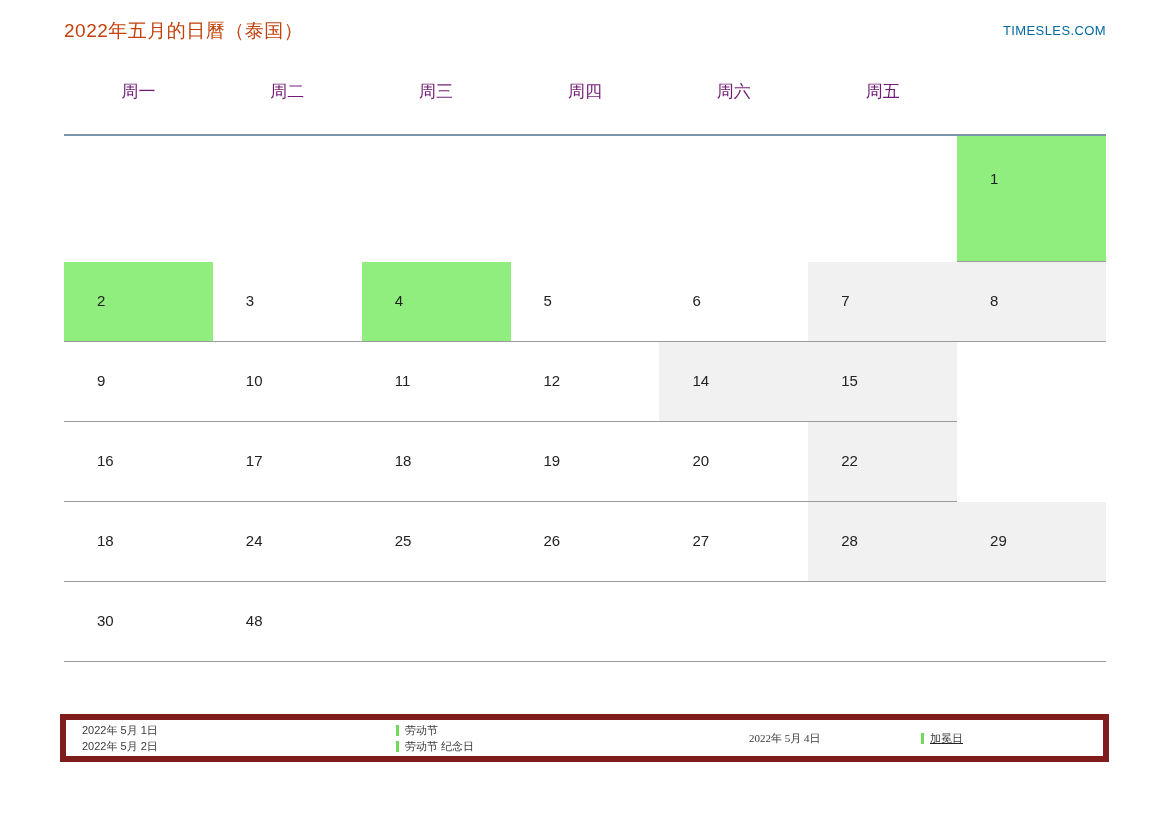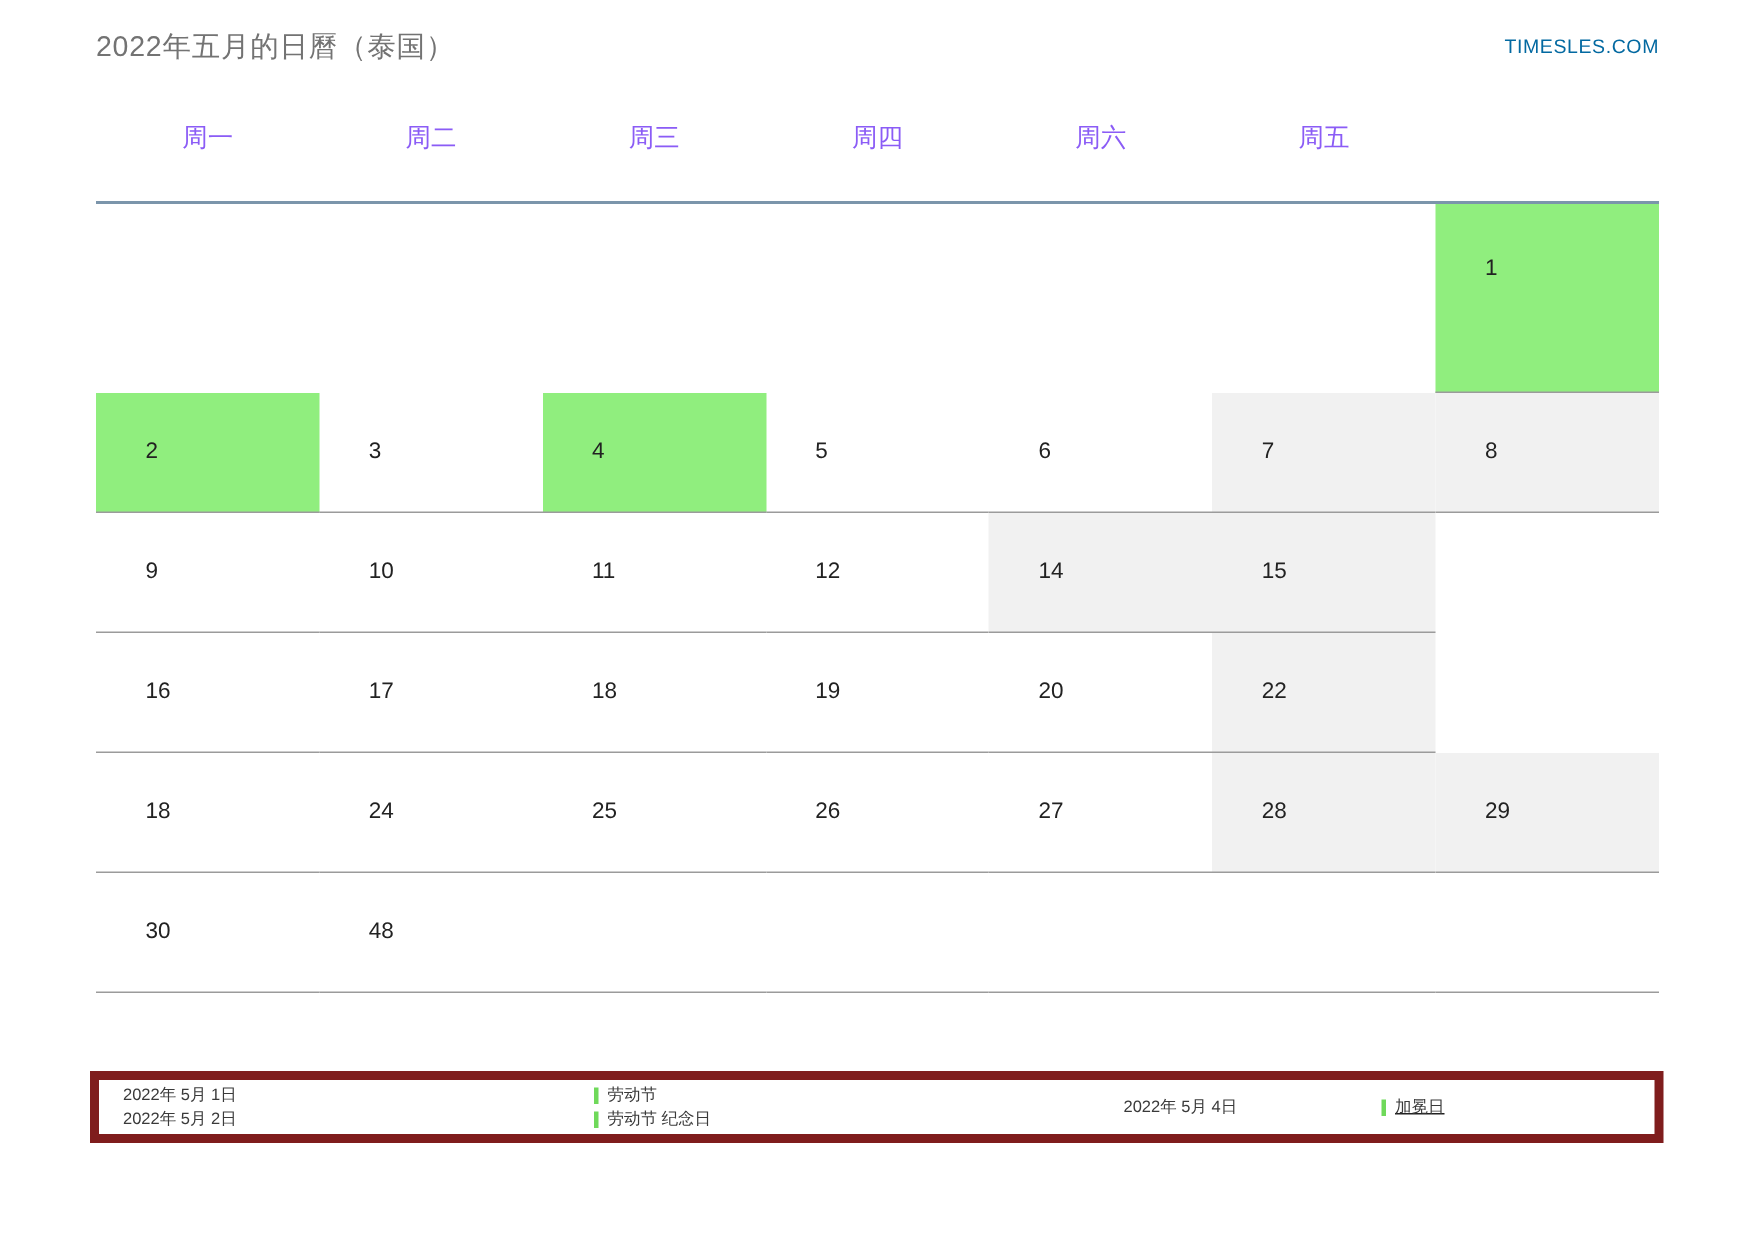--- a/index.html
+++ b/index.html
@@ -29,21 +29,21 @@
     left: 64px;
     top: 18px;
     width: 1042px;
     height: 34px;
   }
   .cal-title {
     position: absolute;
     left: 0;
     top: 0;
     font-size: 19px;
-    color: #737373;
+    color: #c2410c;
     letter-spacing: 0.5px;
     white-space: nowrap;
   }
   .brand {
     position: absolute;
     right: 0;
     top: 5px;
     font-size: 13px;
     color: #0369a1;
     letter-spacing: 0.4px;
@@ -55,21 +55,21 @@
     position: absolute;
     left: 64px;
     top: 80px;
     width: 1042px;
     display: flex;
   }
   .weekday {
     width: 148.857px;
     text-align: center;
     font-size: 17px;
-    color: #8b5cf6;
+    color: #701a75;
     padding-bottom: 14px;
   }
 
   
   .grid {
     position: absolute;
     left: 64px;
     top: 134px;
     width: 1042px;
     border-top: 2px solid #7b95ab;
@@ -114,21 +114,21 @@
     padding: 4px 0;
   }
   .legend-col {
     display: flex;
     flex-direction: column;
     justify-content: center;
     gap: 3px;
   }
   .legend-col.c1 { width: 330px; padding-left: 16px; }
   .legend-col.c2 { width: 345px; }
-  .legend-col.c3 { width: 180px; padding-left: 8px; }
+  .legend-col.c3 { width: 180px; padding-left: 8px; font-family: Liberation Serif, serif; }
   .legend-col.c4 { width: 180px; text-decoration: underline; }
   .legend-row {
     display: flex;
     align-items: center;
     font-size: 11px;
     color: #3a3a3a;
     white-space: nowrap;
   }
   .swatch {
     display: inline-block;

